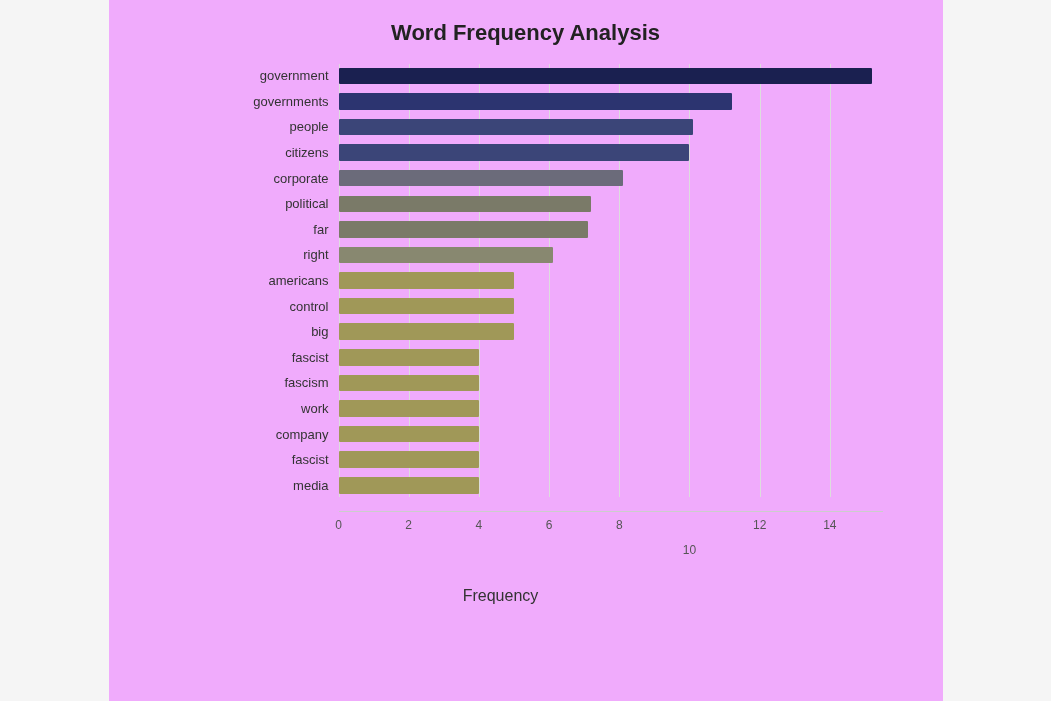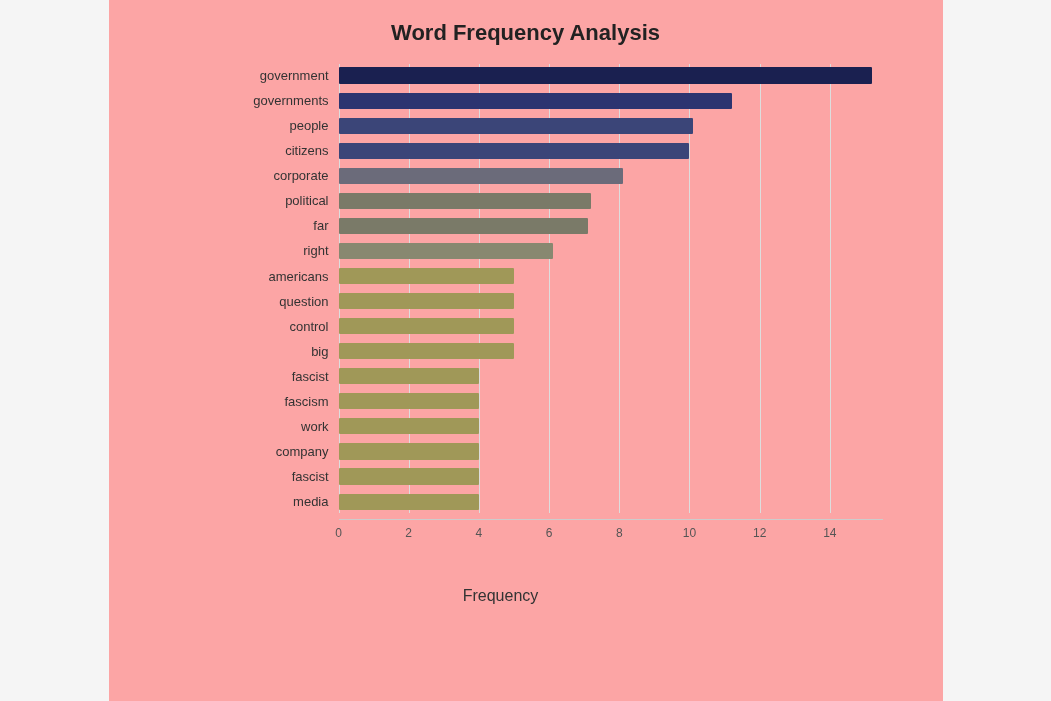--- a/index.html
+++ b/index.html
@@ -6,39 +6,40 @@
     body {
       background: #f5f5f5;
       font-family: Arial, sans-serif;
       width: 1051px;
       height: 701px;
       display: flex;
       align-items: center;
       justify-content: center;
     }
     .chart-container {
-      background: #fca5a5;
+      background: #f0abfc;
       width: 834px;
       height: 701px;
       position: relative;
       padding: 20px 60px 80px 120px;
     }
     .chart-title {
       text-align: center;
       font-size: 22px;
       font-weight: bold;
       color: #222;
       margin-bottom: 18px;
       margin-left: -60px;
     }
     .chart-area {
       display: flex;
       flex-direction: column;
       height: calc(100% - 60px);
       position: relative;
+      gap: 8px;
     }
     .bars-wrapper {
       display: flex;
       flex-direction: column;
       flex: 1;
       gap: 2px;
       position: relative;
     }
     .bar-row {
       display: flex;
@@ -171,26 +172,20 @@
             <div class="bar-fill" style="width: 39.3548%; background: rgb(136, 136, 112);"></div>
           </div>
         </div>
         <div class="bar-row">
           <div class="bar-label">americans</div>
           <div class="bar-track">
             <div class="bar-fill" style="width: 32.2581%; background: rgb(160, 152, 88);"></div>
           </div>
         </div>
         <div class="bar-row">
-          <div class="bar-label">question</div>
-          <div class="bar-track">
-            <div class="bar-fill" style="width: 32.2581%; background: rgb(160, 152, 88);"></div>
-          </div>
-        </div>
-        <div class="bar-row">
           <div class="bar-label">control</div>
           <div class="bar-track">
             <div class="bar-fill" style="width: 32.2581%; background: rgb(160, 152, 88);"></div>
           </div>
         </div>
         <div class="bar-row">
           <div class="bar-label">big</div>
           <div class="bar-track">
             <div class="bar-fill" style="width: 32.2581%; background: rgb(160, 152, 88);"></div>
           </div>
@@ -231,19 +226,19 @@
             <div class="bar-fill" style="width: 25.8065%; background: rgb(160, 152, 88);"></div>
           </div>
         </div>
       </div>
     <div class="x-axis" id="x-axis">
         <div class="x-tick" style="left: 0%;">0</div>
         <div class="x-tick" style="left: 12.9032%;">2</div>
         <div class="x-tick" style="left: 25.8065%;">4</div>
         <div class="x-tick" style="left: 38.7097%;">6</div>
         <div class="x-tick" style="left: 51.6129%;">8</div>
-        <div class="x-tick" style="left: 64.5161%;">10</div>
+        <div class="x-tick" style="left: 64.5161%; margin-top: 25px;">10</div>
         <div class="x-tick" style="left: 77.4194%;">12</div>
         <div class="x-tick" style="left: 90.3226%;">14</div>
       </div>
     <div class="x-label">Frequency</div>
   </div>
 </div>
 
 </body></html>

